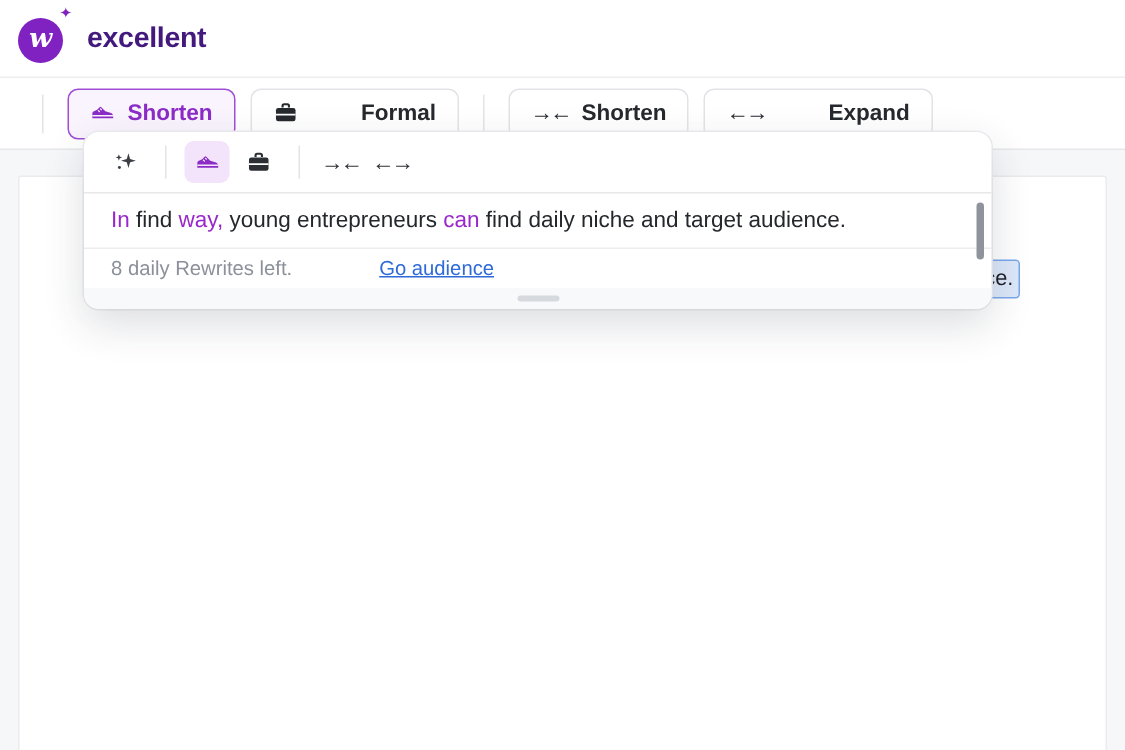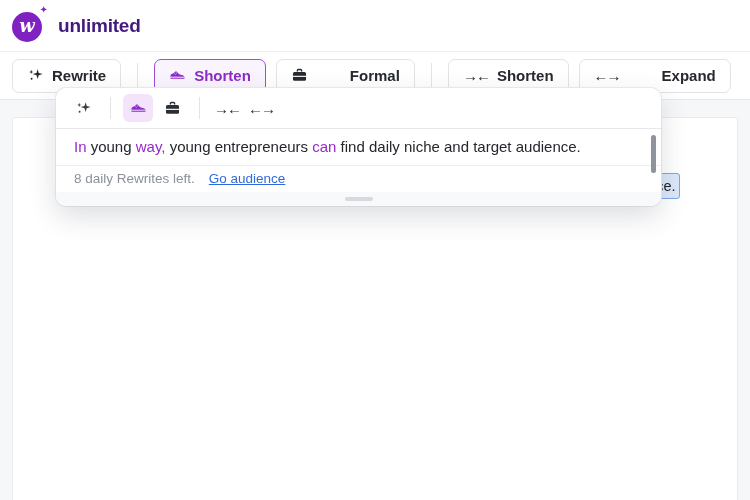--- a/index.html
+++ b/index.html
@@ -81,21 +81,21 @@
   .ptab.active { background: #f3e4fb; }
   .ptab-divider { width: 1px; height: 22px; background: #e4e4e8; margin: 0 12px; }
   .ptab .arrow-glyph { color: #2b2e33; }
   
   .suggestion {
     padding: 5px 60px 6px 18px; font-size: 15px; line-height: 25px;
     color: #24272c; cursor: pointer; border-bottom: 1px solid #ededf0;
   }
   .suggestion .hl { color: #9a27cb; }
   .popup-footer {
-    display: flex; align-items: center; padding: 5px 18px 6px 18px; font-size: 13.5px;
+    display: flex; align-items: center; padding: 5px 18px 6px 18px; font-size: 13.5px; gap: 44px;
   }
   .footer-remaining { color: #8b909a; }
   .footer-link { color: #2f6bd8; text-decoration: underline; margin-left: 14px; cursor: pointer; }
   .handle-strip {
     height: 14px; background: #f8f9fb; border-radius: 0 0 10px 10px;
     display: flex; align-items: center; justify-content: center;
   }
   .drag-handle { width: 28px; height: 4px; border-radius: 2px; background: #d6d9de; cursor: grab; }
   .scroll-thumb {
     position: absolute; right: 5px; top: 47px; width: 5px; height: 38px;
@@ -105,32 +105,24 @@
 </head>
 <body>
 
 <div class="header">
   <div class="logo-wrap">
     <div class="logo-circle">
       <span class="logo-w">w</span>
     </div>
     <span class="logo-spark">✦</span>
   </div>
-  <span class="brand-name">unlimited</span>
+  <span class="brand-name">excellent</span>
 </div>
 
 <div class="toolbar">
-  <button class="tb-btn">
-    <svg class="icon-16" viewBox="0 0 24 24">
-      <path fill="#26292e" d="M15 3l1.6 5.4L22 10l-5.4 1.6L15 17l-1.6-5.4L8 10l5.4-1.6L15 3z"></path>
-      <path fill="#26292e" d="M6 4l.8 2.2L9 7l-2.2.8L6 10l-.8-2.2L3 7l2.2-.8L6 4z"></path>
-      <circle fill="#26292e" cx="6.5" cy="16.5" r="1.4"></circle>
-    </svg>
-    <span>Rewrite</span>
-  </button>
 
   <div class="tb-divider"></div>
 
   <button class="tb-btn active">
     <svg class="icon-16" viewBox="0 0 24 24">
       <path fill="#8c2cc7" d="M2.2 16.6h19.6v-2c0-1.3-1-2.5-2.7-3l-4.7-1.4-3.8-3.8a1.1 1.1 0 0 0-1.6 0L6.8 8.6 3.2 10.3c-.6.3-1 .9-1 1.6v4.7z"></path>
       <path stroke="#faf4fe" stroke-width="1.4" fill="none" d="M2.2 14.4h19.6"></path>
       <path stroke="#faf4fe" stroke-width="1.1" fill="none" d="M9.5 7.5l1.6 1.6M7.6 9.2l1.6 1.6"></path>
     </svg>
     <span>Shorten</span>
@@ -189,21 +181,21 @@
     <div class="ptab-divider"></div>
     <div class="ptab">
       <span class="arrow-glyph">→←</span>
     </div>
     <div class="ptab">
       <span class="arrow-glyph">←→</span>
     </div>
   </div>
 
   <div id="suggestion-list">
-      <div class="suggestion"><span class="hl">In</span><span> young </span><span class="hl">way,</span><span> young entrepreneurs </span><span class="hl">can</span><span> find daily niche and target audience.</span></div>
+      <div class="suggestion"><span class="hl">In</span><span> find </span><span class="hl">way,</span><span> young entrepreneurs </span><span class="hl">can</span><span> find daily niche and target audience.</span></div>
     </div>
 
   <div class="popup-footer">
     <span class="footer-remaining">8 daily Rewrites left.</span>
     <a class="footer-link">Go audience</a>
   </div>
 
   <div class="handle-strip">
     <div class="drag-handle"></div>
   </div>

